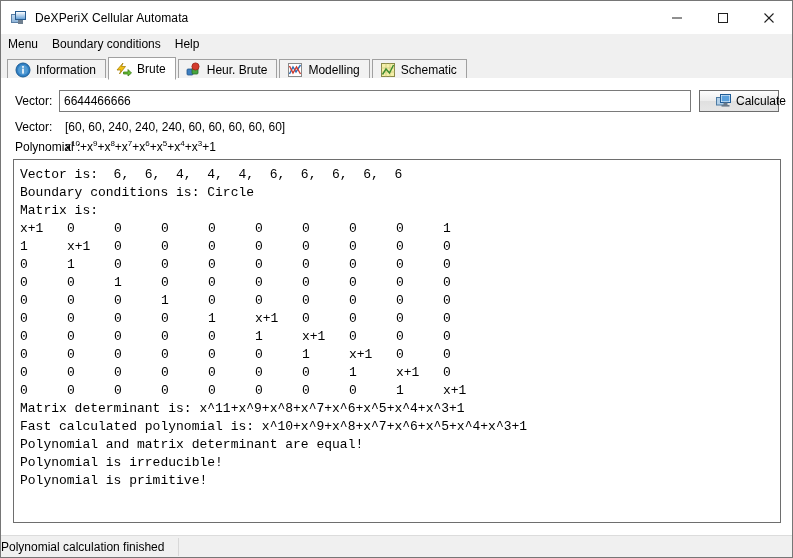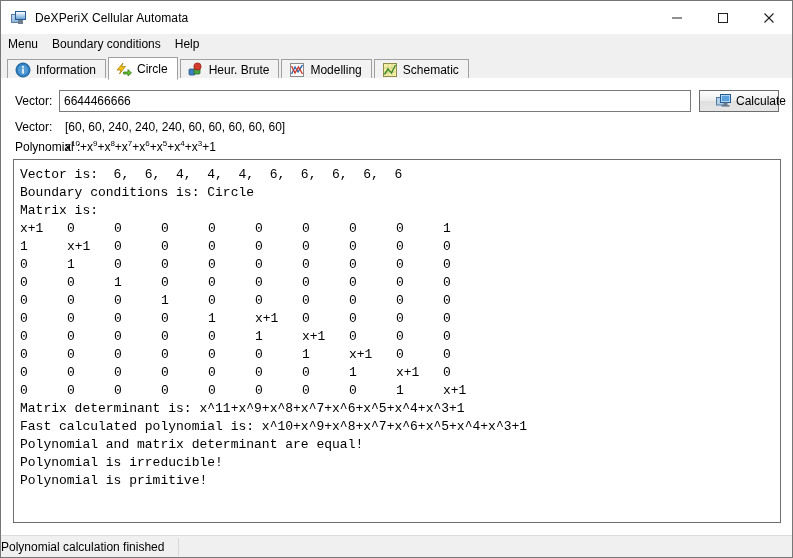--- a/index.html
+++ b/index.html
@@ -334,21 +334,21 @@
         <span class="tab-label">Information</span>
       </div>
 
       <div class="tab active">
         <span class="tab-icon">
           <svg width="16" height="16" viewBox="0 0 16 16">
             <polygon points="1,9 7,2 5.5,5.5 9.5,5.5 3.5,13 5,9" fill="#f2c113" stroke="#a8820a" stroke-width="0.8"></polygon>
             <polygon points="7.5,11 12,11 12,8.5 15.5,12 12,15 12,13 7.5,13" fill="#63bb34" stroke="#3c7d18" stroke-width="0.8"></polygon>
           </svg>
         </span>
-        <span class="tab-label">Circle</span>
+        <span class="tab-label">Brute</span>
       </div>
 
       <div class="tab">
         <span class="tab-icon">
           <svg width="16" height="16" viewBox="0 0 16 16">
             <rect x="1" y="7" width="6" height="6" rx="1" fill="#3f7fc0" stroke="#23568c" stroke-width="0.8"></rect>
             <rect x="6" y="6" width="6" height="6" rx="1" fill="#46a63f" stroke="#2b6b26" stroke-width="0.8"></rect>
             <circle cx="9.5" cy="4.5" r="3.6" fill="#d33b2c" stroke="#9a2319" stroke-width="0.8"></circle>
           </svg>
         </span>

